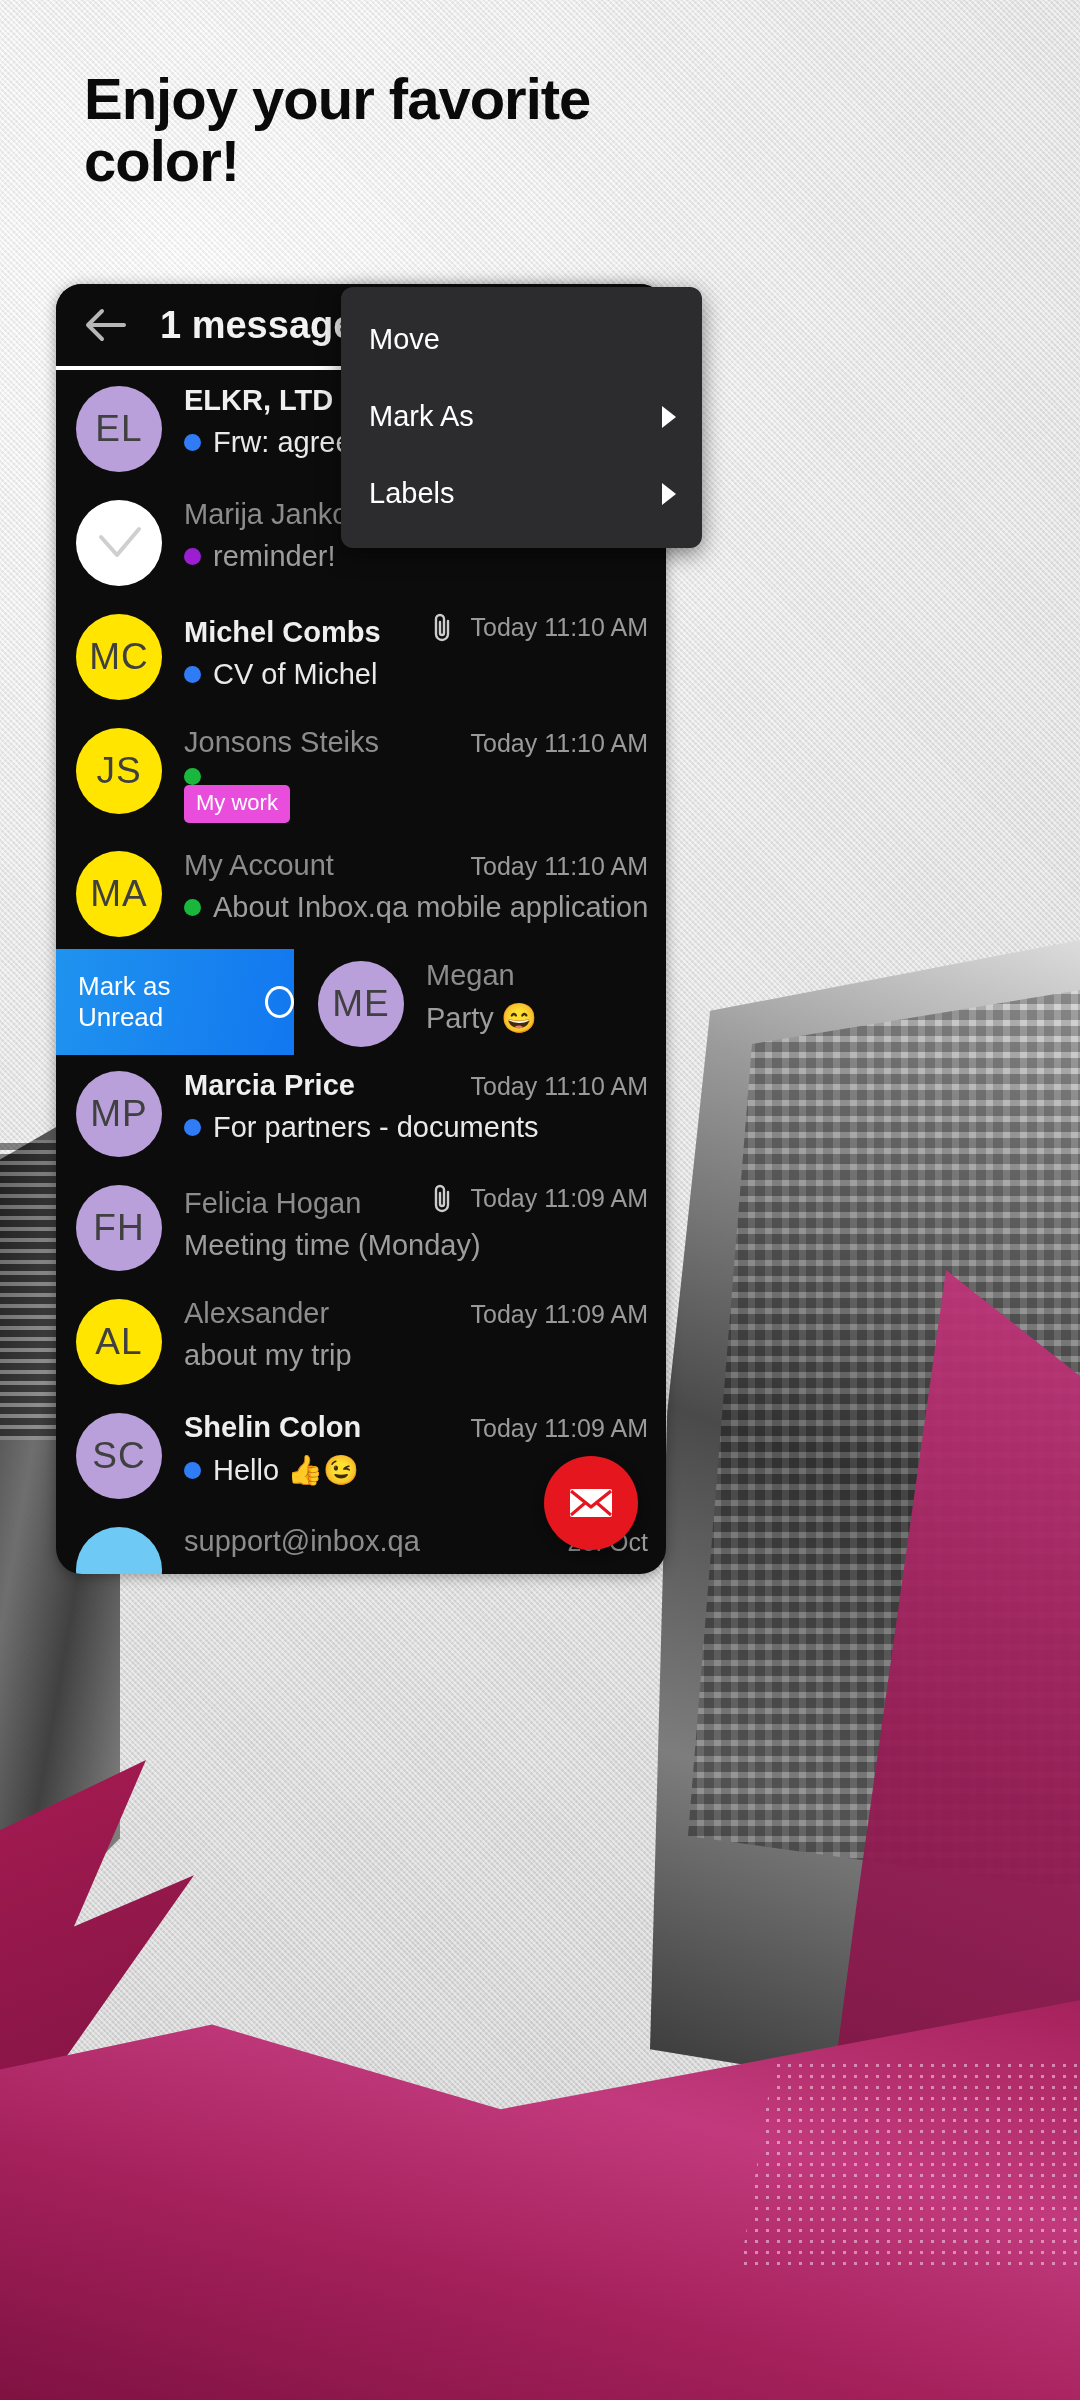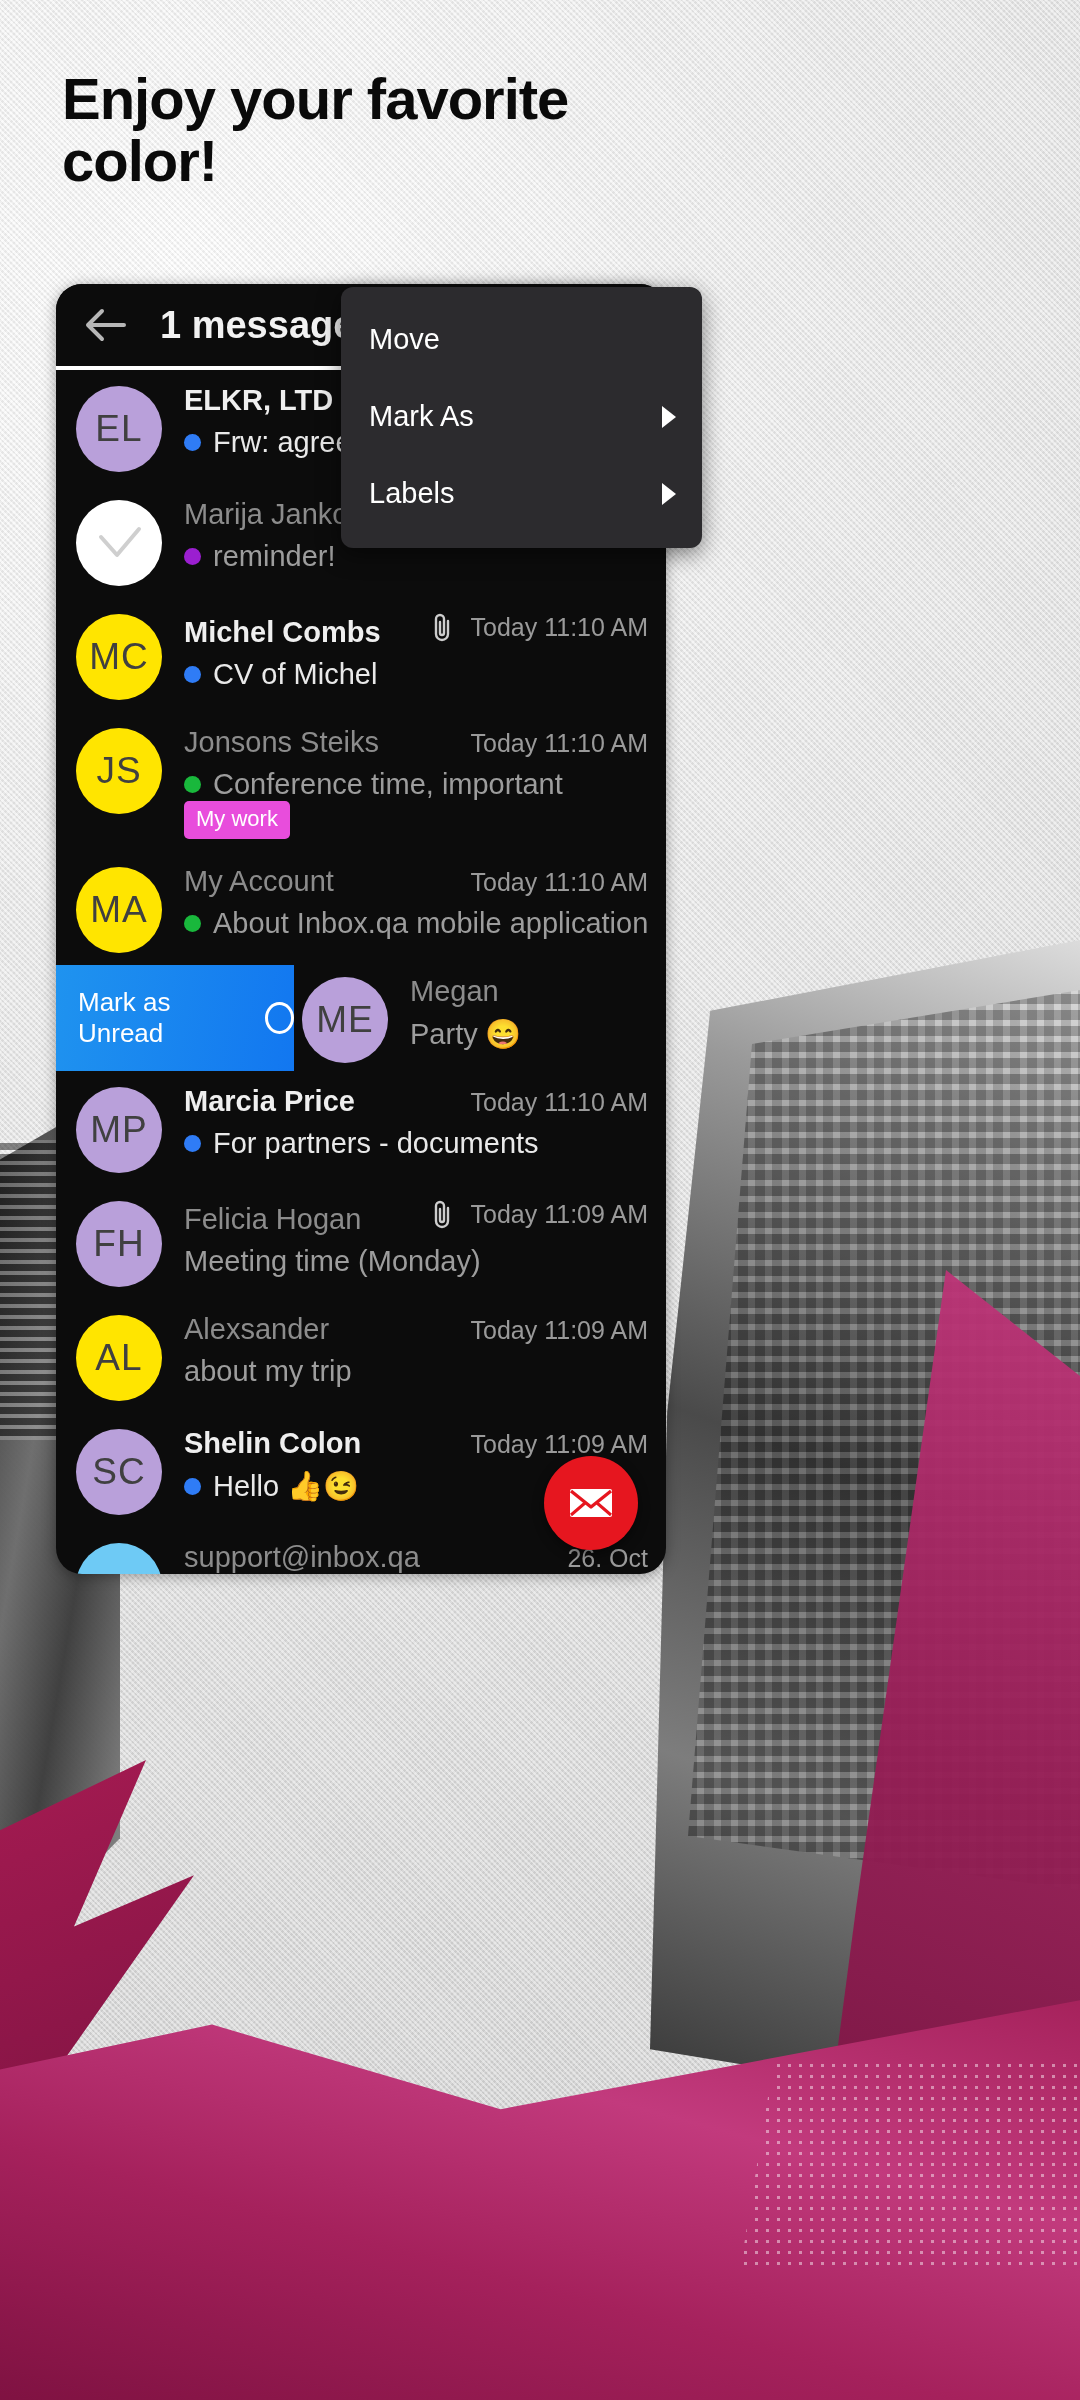--- a/index.html
+++ b/index.html
@@ -67,21 +67,21 @@
   }
   .bg-dots {
     position: absolute; right: 0; top: 2060px; width: 340px; height: 210px;
     background-image: radial-gradient(rgba(255,255,255,.45) 1.6px, transparent 1.8px);
     background-size: 11px 11px;
     clip-path: polygon(10% 0, 100% 0, 100% 100%, 0 100%);
   }
 
   
   .headline {
-    position: absolute; left: 62px; top: 68px; width: 640px;
+    position: absolute; left: 84px; top: 68px; width: 640px;
     z-index: 3;
     font-size: 58px;
     line-height: 1.07;
     font-weight: 700;
     color: #0a0a0a;
     letter-spacing: -1px;
   }
 
   
   .phone {
@@ -172,21 +172,21 @@
     background: linear-gradient(100deg, #1f93ef 0%, #1277f0 100%);
     display: flex; align-items: center; gap: 22px;
     padding-left: 22px;
     color: #ffffff;
     font-size: 26px;
   }
   .unread-ring {
     width: 32px; height: 32px; border-radius: 50%;
     border: 3px solid #ffffff;
   }
-  .swipe-rest { display: flex; align-items: flex-start; padding: 8px 18px 8px 8px; flex: 1 1 auto; }
+  .swipe-rest { display: flex; align-items: flex-start; padding: 8px 18px 8px 24px; flex: 1 1 auto; }
 
   
   .menu {
     position: absolute;
     left: 341px; top: 287px;
     width: 361px;
     background: #2c2b2e;
     border-radius: 12px;
     z-index: 7;
     padding: 14px 0 16px;
@@ -306,21 +306,20 @@
         </div>
       <div class="row-body">
         <div class="row-line1">
           <span class="sender">Jonsons Steiks</span>
           <span class="row-meta">
             <span class="time">Today 11:10 AM</span>
           </span>
         </div>
         <div class="row-line2">
           <span class="dot" style="background:#19b83c"></span>
-          <span class="subject">Conference time, important</span>
         </div>
         <span class="tag">My work</span>
       </div>
     </div>
 
     <div class="row">
       <div class="avatar av-yellow">
         <span>MA</span>
         </div>
       <div class="row-body">

